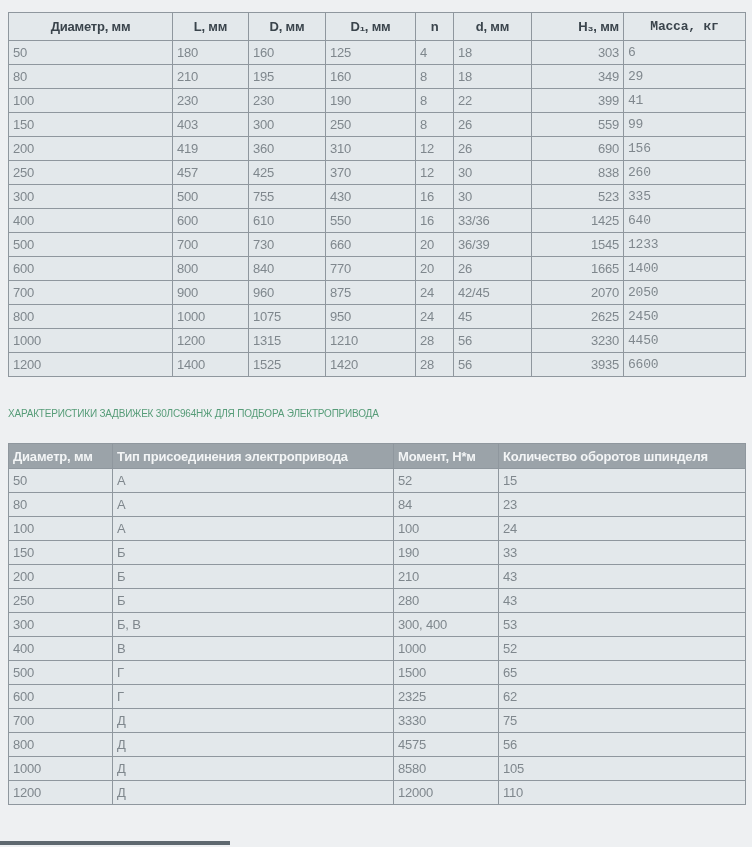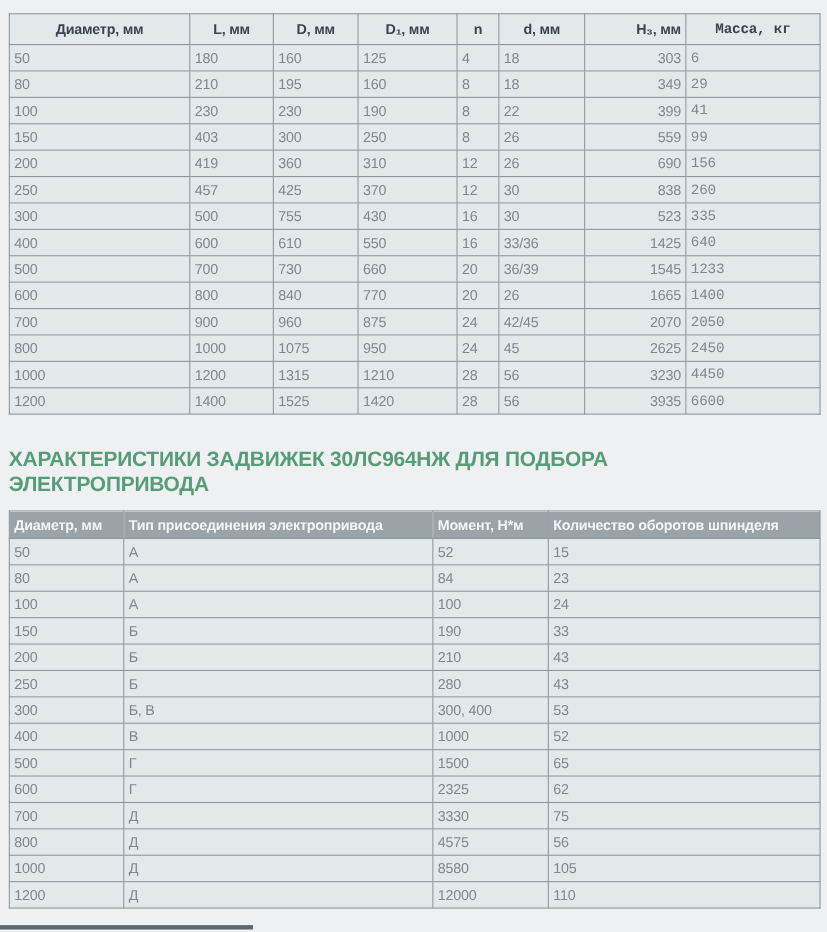--- a/index.html
+++ b/index.html
@@ -50,23 +50,23 @@
   .t1 th:nth-child(3), .t1 td:nth-child(3) { width: 77px; }
   .t1 th:nth-child(4), .t1 td:nth-child(4) { width: 90px; }
   .t1 th:nth-child(5), .t1 td:nth-child(5) { width: 38px; }
   .t1 th:nth-child(6), .t1 td:nth-child(6) { width: 78px; }
   .t1 th:nth-child(7), .t1 td:nth-child(7) { width: 92px; text-align: right; }
   .t1 th:nth-child(8), .t1 td:nth-child(8) { width: 122px; font-family: Liberation Mono, monospace; }
 
   
   .section-title {
     margin-top: 31px;
-    margin-bottom: 12px;
-    font-size: 19px;
-    font-weight: bold;
+    margin-bottom: 24px;
+    font-size: 10px;
+    font-weight: normal;
     color: #569c78;
     letter-spacing: -0.2px;
   }
 
   
   .t2 th {
     background: #9ba3a9;
     color: #f3f5f6;
     font-weight: bold;
     text-align: left;

